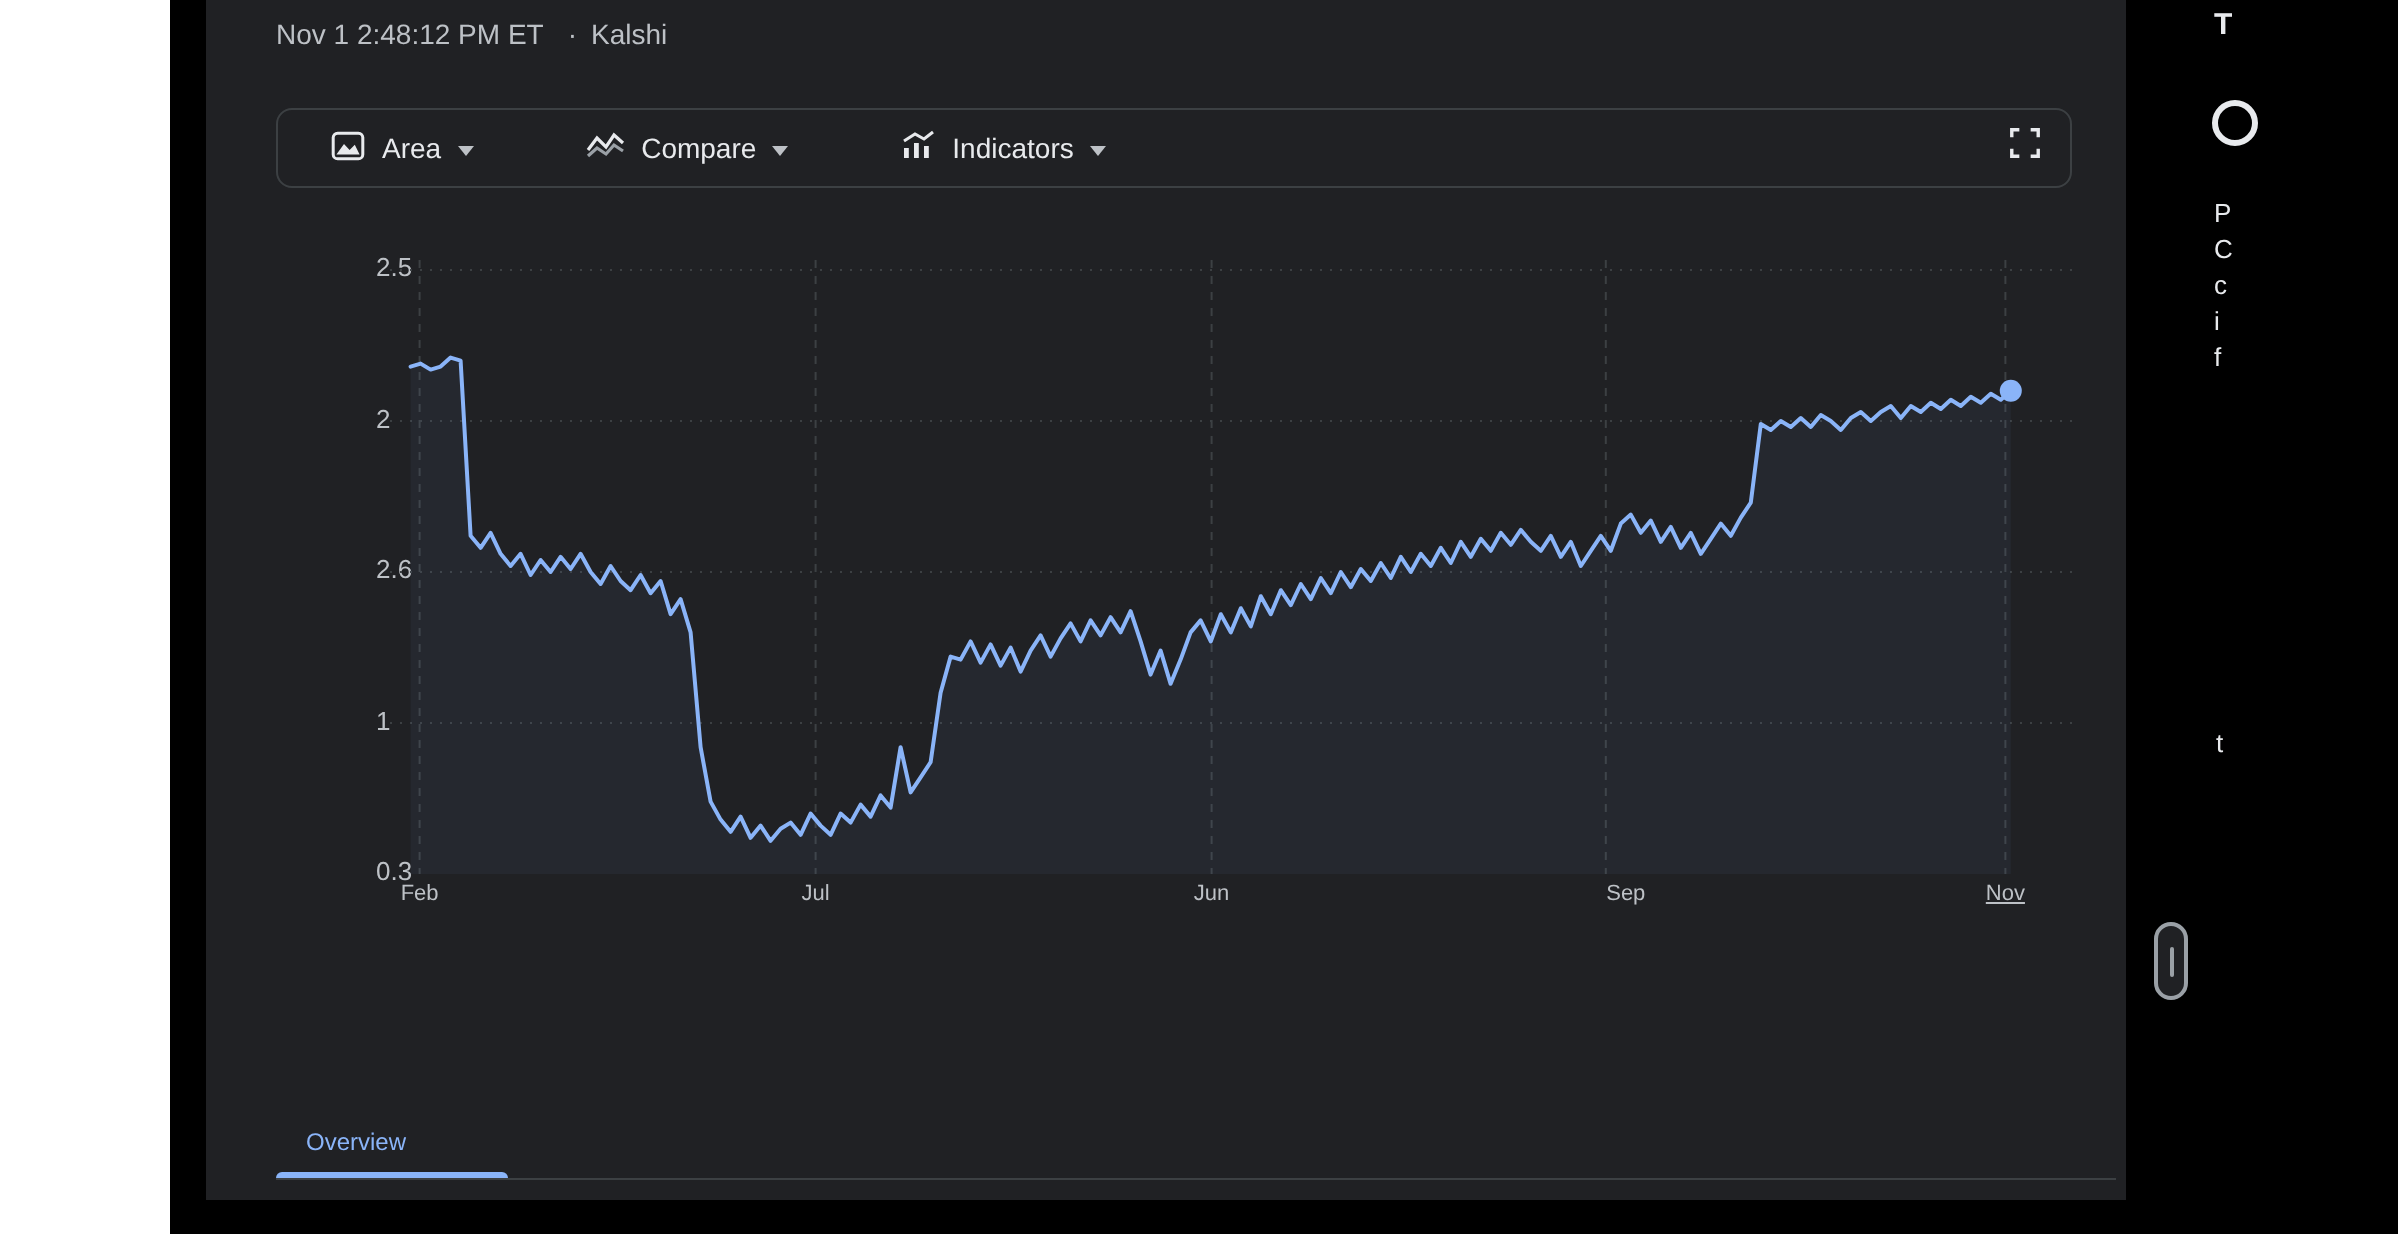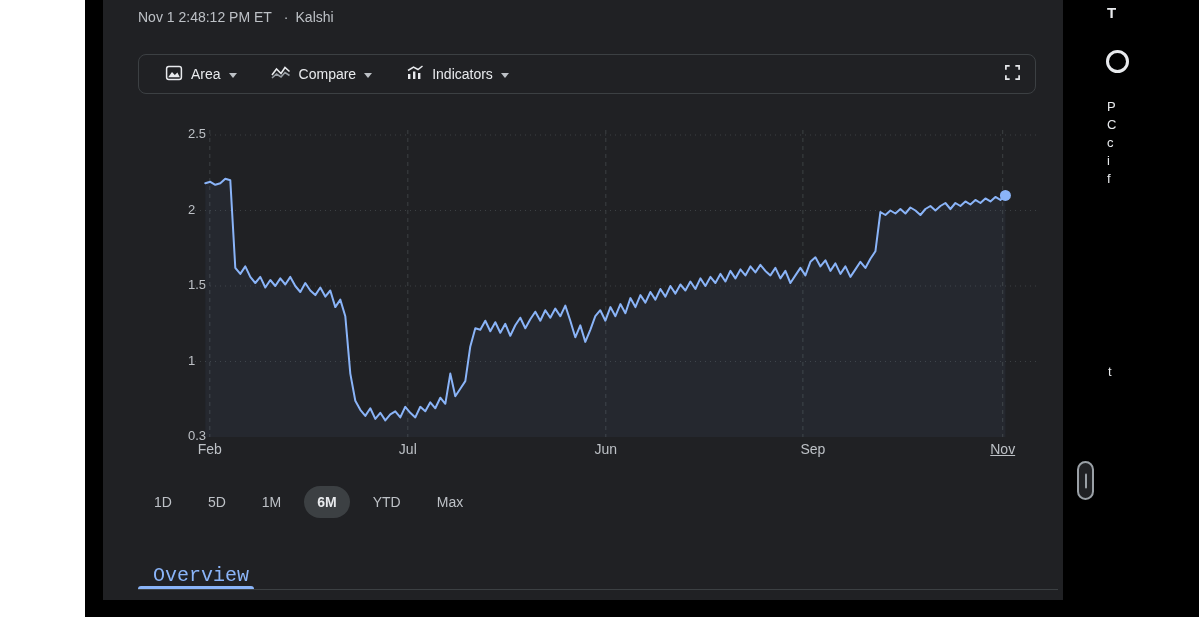--- a/index.html
+++ b/index.html
@@ -5,38 +5,38 @@
   * { box-sizing: border-box; }
   html,body { margin:0; padding:0; background:#ffffff; font-family:"Liberation Sans", sans-serif; }
   .screen { position:relative; width:1199px; height:617px; overflow:hidden; background:#ffffff; }
   .backdrop { position:absolute; left:85px; top:0; width:1114px; height:617px; background:#000000; }
   .main-panel { position:absolute; left:103px; top:0; width:960px; height:600px; background:#202124; color:#e8eaed; }
 
   .header-row { position:absolute; left:35px; top:9px; font-size:14px; color:#bdc1c6; display:flex; align-items:center; }
   .header-row .sep { margin:0 7px 0 12px; }
 
   .toolbar { position:absolute; left:35px; top:54px; width:898px; height:40px; border:1px solid #3c4043;
-             border-radius:8px; display:flex; align-items:center; padding:0 14px 0 26px; }
+             border-radius:8px; display:flex; align-items:center; padding:0 14px 0 26px;gap:22px; }
   .tb-btn { display:flex; align-items:center; gap:8px; color:#e8eaed; font-size:14px; cursor:pointer; margin-right:34px; }
   .caret { width:0; height:0; border-left:4px solid transparent; border-right:4px solid transparent;
            border-top:5px solid #bdc1c6; margin-top:2px; }
   .tb-fullscreen { margin-left:auto; cursor:pointer; display:flex; align-items:center; }
 
   .chart-svg { position:absolute; left:42px; top:120px; }
   .hgrid { stroke:#3c4043; stroke-width:1; stroke-dasharray:1 4; }
   .vgrid { stroke:#3c4043; stroke-width:1; stroke-dasharray:4 4; }
   .price-line { fill:none; stroke-width:2; stroke-linejoin:round; stroke-linecap:round; }
   .ylab { position:absolute; left:45px; font-size:13px; color:#bdc1c6;margin-left:40px; }
-  .xlab { position:absolute; top:441px; transform:translateX(-50%); font-size:14px; color:#bdc1c6; }
+  .xlab { position:absolute; top:441px; transform:translateX(-50%); font-size:11px; color:#bdc1c6; }
 
   .range-row { position:absolute; left:38px; top:486px; display:flex; align-items:center; gap:10px; }
   .range-btn { font-size:14px; color:#bdc1c6; padding:8px 13px; border-radius:18px; cursor:pointer; }
   .range-btn.selected { background:#3c4043; color:#e8eaed; font-weight:700; }
 
-  .tab-overview { position:absolute; left:50px; top:564px; font-size:20px; color:#8ab4f8; cursor:pointer;font-family:Liberation Mono, monospace; }
+  .tab-overview { position:absolute; left:50px; top:564px; font-size:12px; color:#8ab4f8; cursor:pointer; }
   .tab-underline { position:absolute; left:35px; top:586px; width:116px; height:3px; background:#8ab4f8;
                    border-radius:3px 3px 0 0; z-index:2; }
   .tab-divider { position:absolute; left:35px; top:589px; width:920px; height:1px; background:#3c4043; }
 
   .drag-handle { position:absolute; left:1077px; top:461px; width:17px; height:39px; background:#202124;
                  border:2px solid #9aa0a6; border-radius:10px; cursor:col-resize; }
   .drag-handle .bar { position:absolute; left:50%; top:50%; transform:translate(-50%,-50%);
                       width:2px; height:15px; background:#9aa0a6; border-radius:1px; }
 
   .frag { position:absolute; color:#e8eaed; font-size:13px; }
@@ -102,21 +102,21 @@
               <path d="M16 12 V16 H12"></path>
               <path d="M6 16 H2 V12"></path>
           </svg>
         </span>
       </div>
     </div>
 
     <div id="y-labels">
         <span class="ylab" style="top: 126px;">2.5</span>
         <span class="ylab" style="top: 201.5px;">2</span>
-        <span class="ylab" style="top: 277px;">1.5</span>
+        <span class="ylab" style="top: 277px;">2.6</span>
         <span class="ylab" style="top: 352.5px;">1</span>
         <span class="ylab" style="top: 428px;">0.3</span>
       </div>
     <svg class="chart-svg" id="chart-svg" width="900" height="340" viewBox="0 0 900 340">
         <line class="hgrid" x1="50" x2="895" y1="241.5" y2="241.5"></line>
         <line class="hgrid" x1="50" x2="895" y1="166.0" y2="166.0"></line>
         <line class="hgrid" x1="50" x2="895" y1="90.5" y2="90.5"></line>
         <line class="hgrid" x1="50" x2="895" y1="15.0" y2="15.0"></line>
         <line class="vgrid" x1="64.8" x2="64.8" y1="10" y2="317"></line>
         <line class="vgrid" x1="262.8" x2="262.8" y1="10" y2="317"></line>
@@ -128,28 +128,20 @@
         <circle cx="860.4" cy="75.4" r="5.5" fill="#8ab4f8"></circle>
       </svg>
     <div id="x-labels">
         <span class="xlab" style="left: 106.8px;">Feb</span>
         <span class="xlab" style="left: 304.8px;">Jul</span>
         <span class="xlab" style="left: 502.8px;">Jun</span>
         <span class="xlab" style="left: 699.9px; margin-left: 10px;">Sep</span>
         <span class="xlab" style="left: 899.7px; text-decoration: underline;">Nov</span>
       </div>
 
-    <div class="range-row" id="range-row">
-        <div class="range-btn">1D</div>
-        <div class="range-btn">5D</div>
-        <div class="range-btn">1M</div>
-        <div class="range-btn selected">6M</div>
-        <div class="range-btn">YTD</div>
-        <div class="range-btn">Max</div>
-      </div>
 
     <div class="tab-overview">Overview</div>
     <div class="tab-underline"></div>
     <div class="tab-divider"></div>
   </div>
 
   <div class="drag-handle">
     <div class="bar"></div>
   </div>
 

